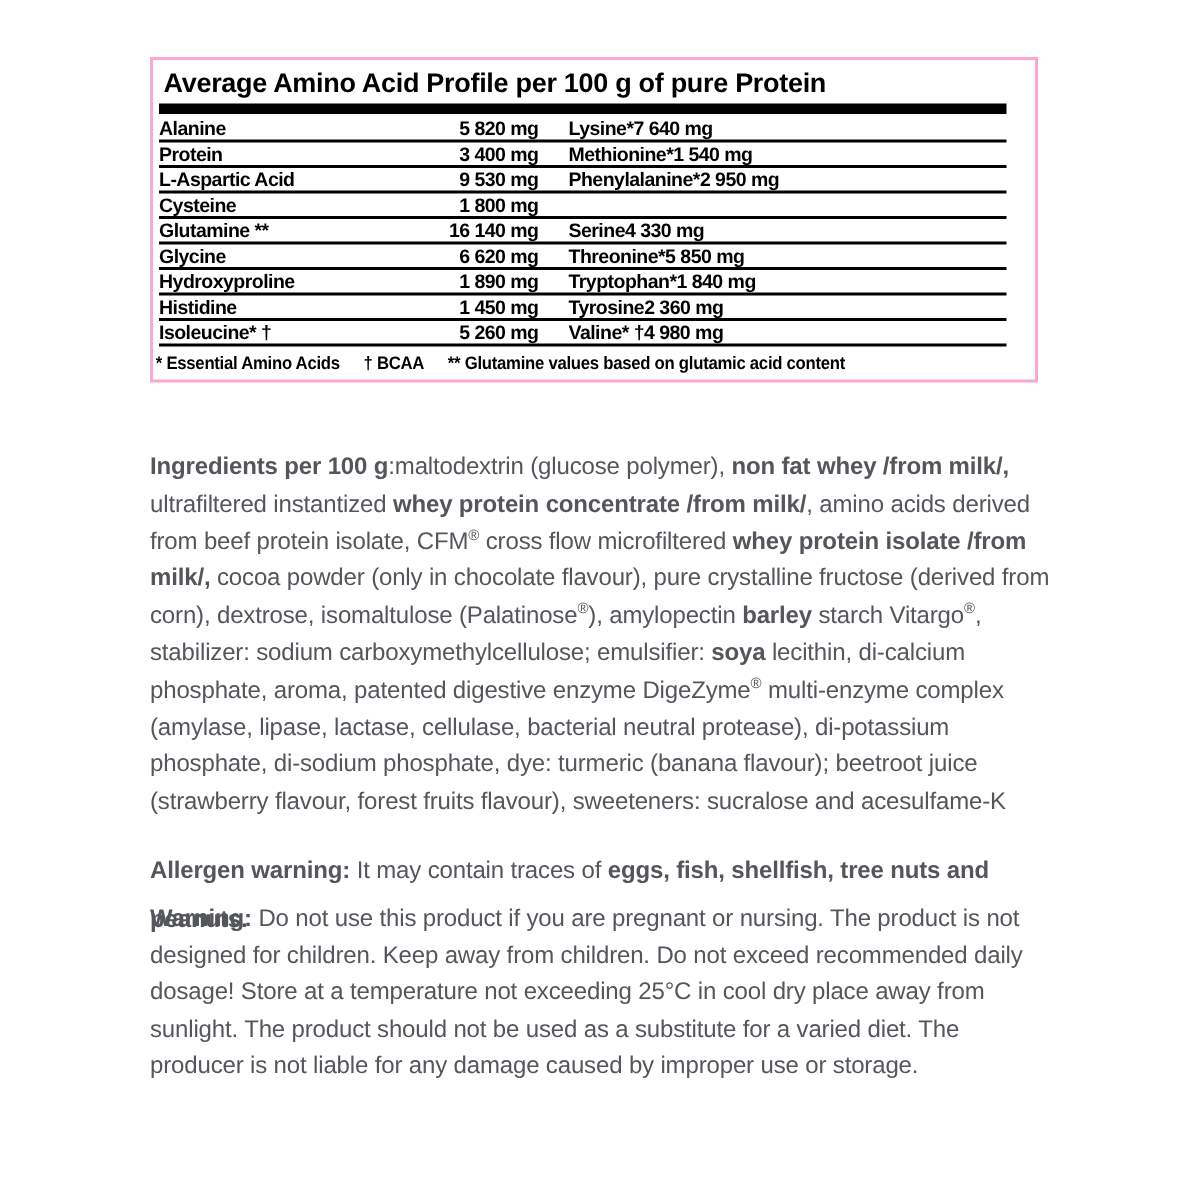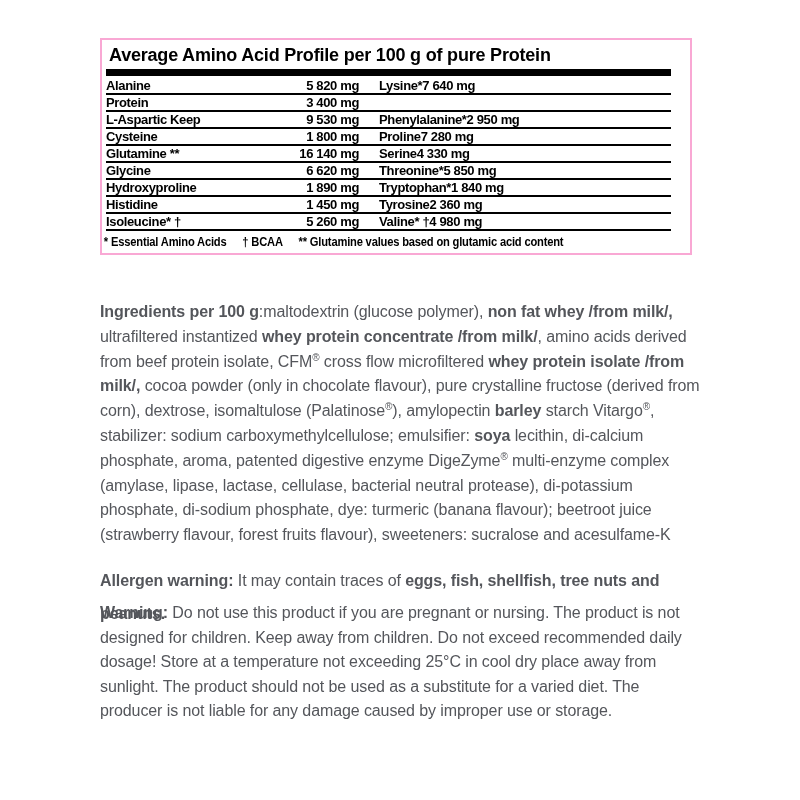--- a/index.html
+++ b/index.html
@@ -60,39 +60,39 @@
         <div class="aa-right">
           <span>Lysine*</span>
           <span>7 640 mg</span>
         </div>
       </div>
       <div class="aa-row">
         <div class="aa-left">
           <span>Protein</span>
           <span>3 400 mg</span>
         </div>
+        <div class="aa-right">
+          <span>Methionine*</span>
+          <span>1 540 mg</span>
+        </div>
       </div>
       <div class="aa-row">
         <div class="aa-left">
-          <span>L-Aspartic Keep</span>
+          <span>L-Aspartic Acid</span>
           <span>9 530 mg</span>
         </div>
         <div class="aa-right">
           <span>Phenylalanine*</span>
           <span>2 950 mg</span>
         </div>
       </div>
       <div class="aa-row">
         <div class="aa-left">
           <span>Cysteine</span>
           <span>1 800 mg</span>
-        </div>
-        <div class="aa-right">
-          <span>Proline</span>
-          <span>7 280 mg</span>
         </div>
       </div>
       <div class="aa-row">
         <div class="aa-left">
           <span>Glutamine **</span>
           <span>16 140 mg</span>
         </div>
         <div class="aa-right">
           <span>Serine</span>
           <span>4 330 mg</span>

